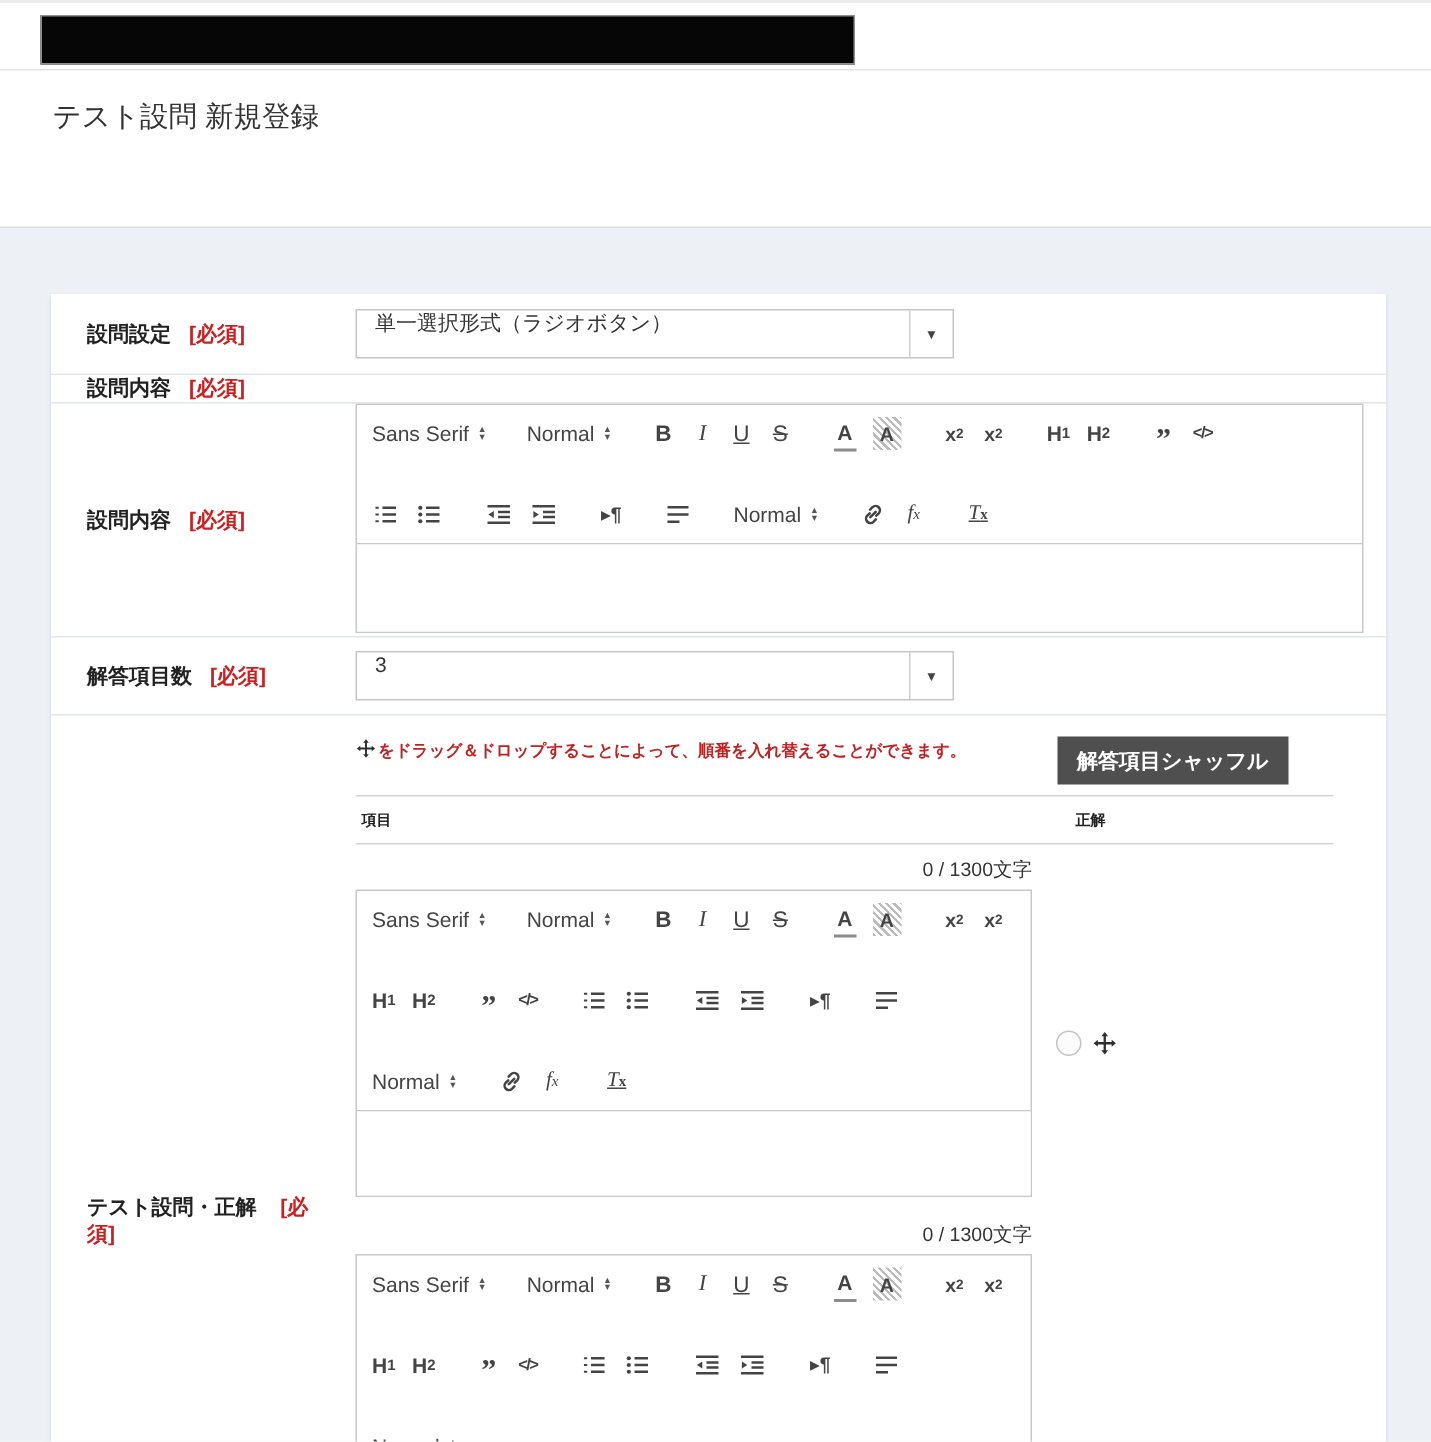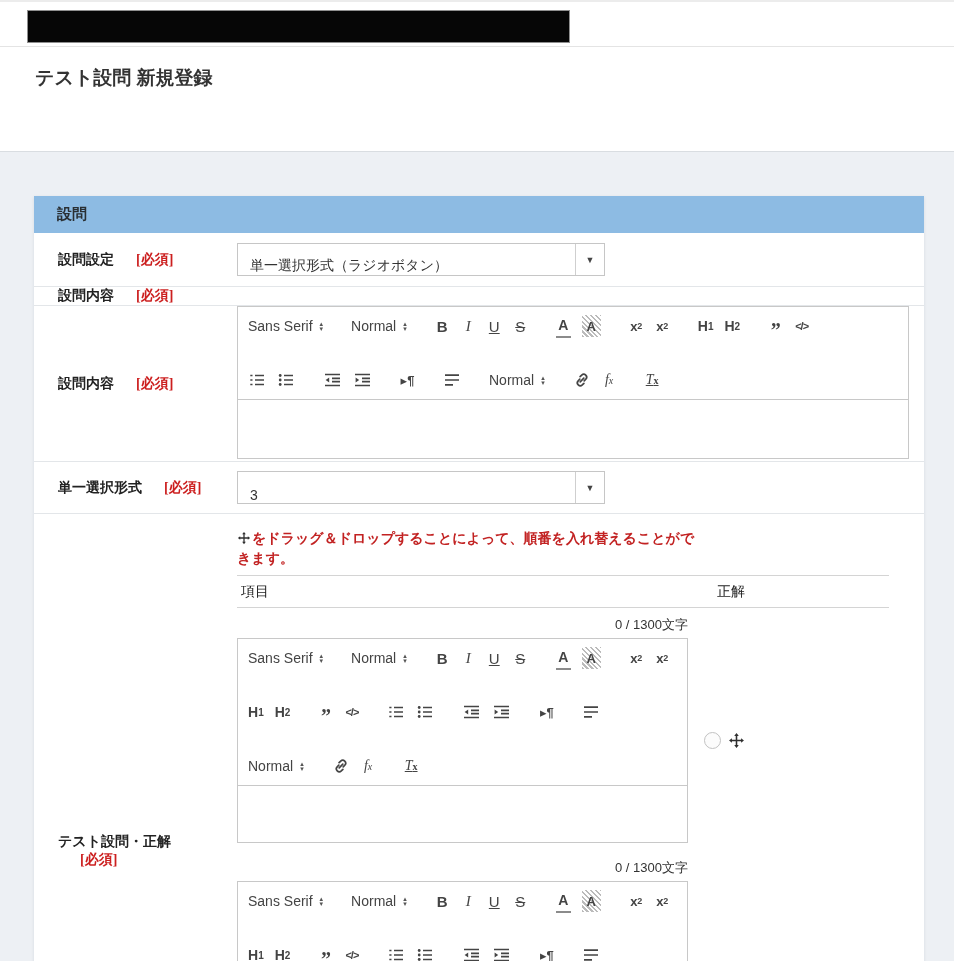--- a/index.html
+++ b/index.html
@@ -11,41 +11,41 @@
   }
   
   .topbar{
     position:absolute;left:0;top:0;width:954px;height:152px;
     background:#fff;border-top:2px solid #ececec;border-bottom:1px solid #d9dde1;
     box-sizing:border-box;
   }
   .redacted{position:absolute;left:27px;top:8px;width:541px;height:31px;
     background:#060606;border:1px solid #8f8f8f;}
   .top-divider{position:absolute;left:0;top:44px;width:954px;height:1px;background:#e4e4e4;}
-  .page-title{position:absolute;left:35px;top:63px;font-size:19px;font-weight:bold;color:#333;}
+  .page-title{position:absolute;left:35px;top:63px;font-size:19px;font-weight:normal;color:#333;}
   .page-note{position:absolute;left:35px;top:104px;font-size:13px;color:#c22222;}
 
   
   .card{
     position:absolute;left:34px;top:196px;width:890px;height:1400px;
     background:#fff;box-shadow:0 1px 3px rgba(60,70,90,.12);
   }
   .band{height:37px;background:#8dbbe3;display:flex;align-items:center;
     padding-left:23px;box-sizing:border-box;font-size:15px;font-weight:bold;color:#2a2f33;}
 
   .frow{display:flex;box-sizing:border-box;}
   .frow + .frow{border-top:1px solid #e3e6e9;}
   .lab{width:203px;box-sizing:border-box;padding-left:24px;display:flex;align-items:center;
     font-size:14px;font-weight:bold;color:#222;}
-  .lab .req{color:#cc1f1f;margin-left:22px;font-family:Liberation Serif, serif;}
+  .lab .req{color:#cc1f1f;margin-left:12px;}
   .cont{flex:1;box-sizing:border-box;}
 
   
-  .selbox{width:368px;height:33px;border:1px solid #c6c6c6;background:#fff;
-    display:flex;align-items:flex-end;box-sizing:border-box;cursor:pointer;}
+  .selbox{width:399px;height:33px;border:1px solid #c6c6c6;background:#fff;
+    display:flex;align-items:flex-start;box-sizing:border-box;cursor:pointer;}
   .selbox .selval{flex:1;padding-left:12px;font-size:14px;color:#333;}
   .selbox .selbtn{width:28px;align-self:stretch;border-left:1px solid #cfcfcf;
     display:flex;align-items:center;justify-content:center;font-size:9px;color:#444;}
 
   
   .counter{font-size:13px;color:#333;text-align:right;}
   .c-wide{width:672px;}
   .c-narrow{width:451px;}
 
   .titleinput{width:672px;height:28px;border:1px solid #c9c9c9;background:#fff;
@@ -94,51 +94,48 @@
   .row-content .cont .counter{margin:32px 0 4px;}
   .row-content .cont{padding-bottom:2px;}
   .row-count .cont{padding:9px 0;}
 
   
   .row-items{padding-top:14px;padding-bottom:40px;}
   .row-items .lab{align-items:flex-start;}
   .row-items .lab .labwrap{margin-top:304px;width:150px;line-height:18px;}
   .items-col{width:652px;}
   .noteline{display:flex;}
-  .dragnote{width:460px;color:#c22222;font-weight:bold;font-size:14px;line-height:20px;}
+  .dragnote{width:460px;color:#c22222;font-weight:bold;font-size:11px;line-height:20px;}
   .dragnote .mv{vertical-align:-2px;margin-right:1px;}
   .shufflebtn{margin-left:8px;align-self:flex-start;background:#4f4f4f;color:#fff;
     font-size:14px;font-weight:bold;padding:0 13px;height:32px;line-height:32px;
     border:none;cursor:pointer;white-space:nowrap;}
   .thead{margin-top:7px;border-top:1px solid #d4d4d4;border-bottom:1px solid #d4d4d4;
     height:31px;display:flex;align-items:center;position:relative;
-    font-size:14px;font-weight:normal;color:#222;}
+    font-size:10px;font-weight:bold;color:#222;}
   .th-item{padding-left:4px;}
   .th-correct{position:absolute;left:480px;}
   .item .counter{margin:8px 0 4px;}
   .item2 .counter{margin-top:16px;}
   .item-body{display:flex;align-items:center;}
   .controls{display:flex;align-items:center;margin-left:16px;gap:7px;}
   .radio{width:17px;height:17px;border-radius:50%;border:1px solid #c2c2c2;
     background:#fcfcfc;box-sizing:border-box;cursor:pointer;}
 </style>
 </head>
 <body>
 
 <div class="topbar">
   <div class="redacted"></div>
   <div class="top-divider"></div>
   <h1 class="page-title" style="margin:0;">テスト設問 新規登録</h1>
 </div>
 
 <div class="card">
 
-  <div class="band">
-    <span>設問</span>
-  </div>
 
   <div class="frow row-qtype">
     <div class="lab">
       <span>設問設定</span>
         <span class="req">[必須]</span>
     </div>
     <div class="cont">
       <div class="selbox">
         <span class="selval">単一選択形式（ラジオボタン）</span>
         <span class="selbtn">▼</span>
@@ -281,21 +278,21 @@
               </span>
   </div>
 </div>
         <div class="ql-area"></div>
       </div>
     </div>
   </div>
 
   <div class="frow row-count">
     <div class="lab">
-      <span>単一選択形式</span>
+      <span>解答項目数</span>
         <span class="req">[必須]</span>
     </div>
     <div class="cont">
       <div class="selbox">
         <span class="selval">3</span>
         <span class="selbtn">▼</span>
       </div>
     </div>
   </div>
 
@@ -304,20 +301,21 @@
       <span class="labwrap"><span>テスト設問・正解</span> <span class="req">[必須]</span></span>
     </div>
     <div class="cont">
       <div class="items-col">
         <div class="noteline">
           <div class="dragnote">
             <svg class="mv" width="14" height="14" viewBox="0 0 24 24">
                 <path d="M12 1.5 L15.2 5.5 H13.1 V10.9 H18.5 V8.8 L22.5 12 L18.5 15.2 V13.1 H13.1 V18.5 H15.2 L12 22.5 L8.8 18.5 H10.9 V13.1 H5.5 V15.2 L1.5 12 L5.5 8.8 V10.9 H10.9 V5.5 H8.8 Z" fill="#2f2f2f"></path>
               </svg><span>をドラッグ＆ドロップすることによって、順番を入れ替えることができます。</span>
           </div>
+          <button class="shufflebtn">解答項目シャッフル</button>
         </div>
 
         <div class="thead">
           <span class="th-item">項目</span>
           <span class="th-correct">正解</span>
         </div>
 
         <div class="item item1">
           <div class="counter c-narrow">0 / 1300文字</div>
           <div class="item-body">

